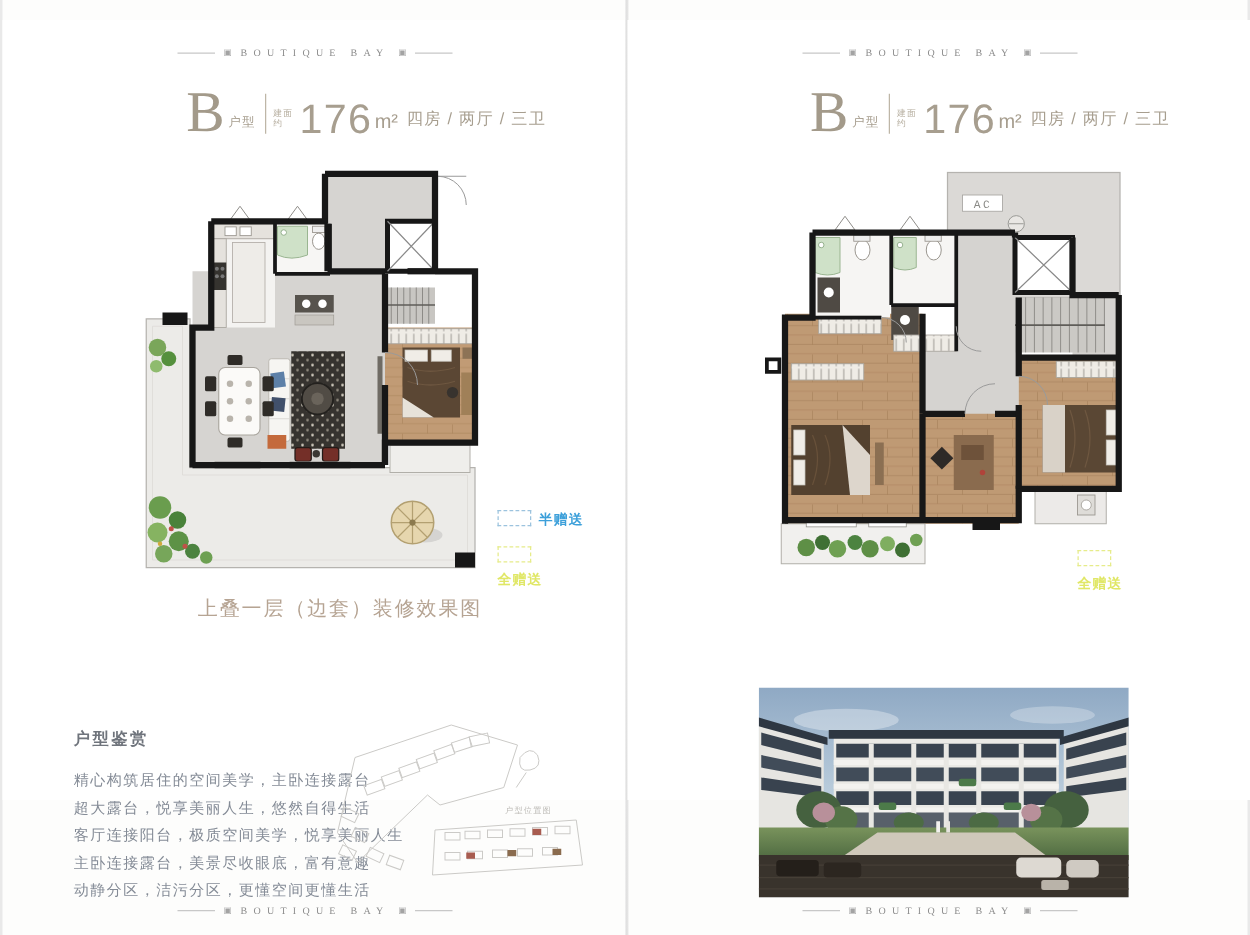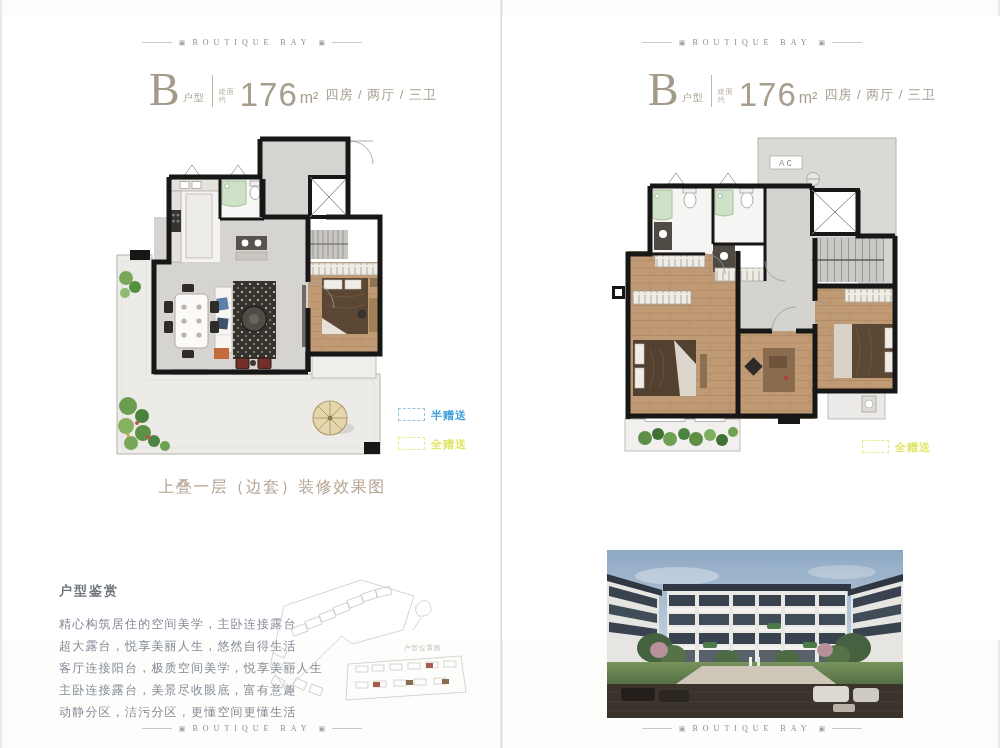--- a/index.html
+++ b/index.html
@@ -36,21 +36,21 @@
   #page-right .plan-wrap{left:98px;top:110px;width:310px;height:340px;font-family:Liberation Mono, monospace;}
 
   
   .legend{position:absolute;display:flex;flex-direction:column;gap:14px;}
   #page-left .legend{left:396px;top:392px;}
   #page-right .legend{left:360px;top:424px;}
   .legend-item{display:flex;align-items:flex-start;gap:6px;font-size:11px;font-weight:bold;letter-spacing:1px;}
   .legend-box{width:25px;height:11px;border:1px dashed;background:#ffffff;}
   .legend-item.blue{color:#3da0da;}
   .legend-item.blue .legend-box{border-color:#9cc3de;}
-  .legend-item.yellow{color:#e0e766;}
+  .legend-item.yellow{color:#e0e766;flex-direction:column;}
   .legend-item.yellow .legend-box{border-color:#e6ec8a;}
 
   
   .caption{position:absolute;top:461px;font-size:16px;color:#b6a493;letter-spacing:1.5px;text-align:center;}
   #page-left .caption{left:110px;width:320px;}
   #page-right .caption{left:130px;width:320px;}
 
   
   .appreciation{position:absolute;left:57px;top:566px;}
   .appre-heading{font-size:13px;color:#6f747c;letter-spacing:2px;margin:0 0 13px 0;font-weight:bold;}

